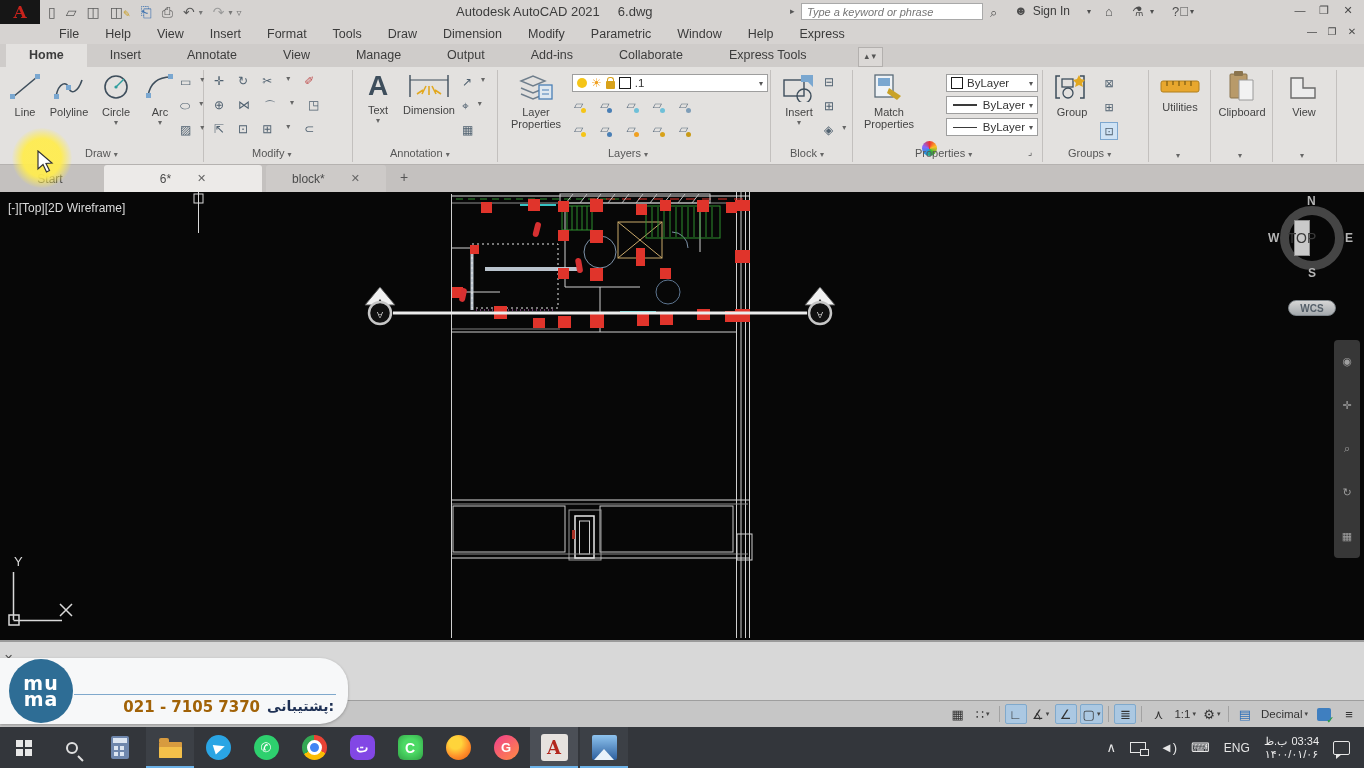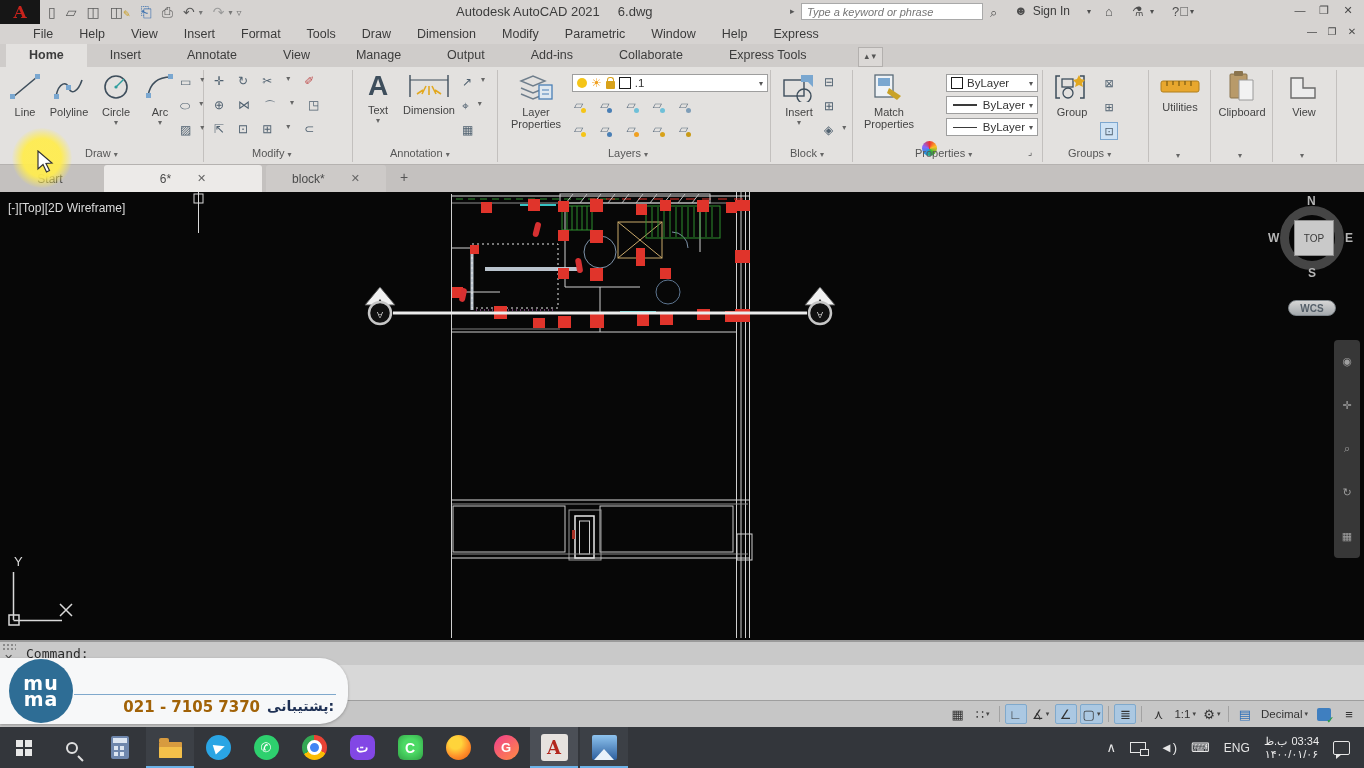--- a/index.html
+++ b/index.html
@@ -17,21 +17,21 @@
   .qat .dd { font-size:8px; color:#777; margin-left:-6px; }
   #title-text { position:absolute; left:456px; top:4px; display:flex; gap:18px; font-size:13px; color:#3c3c3c; }
   #search-arrow { position:absolute; left:790px; top:6px; font-size:9px; color:#555; }
   #search-box { position:absolute; left:801px; top:3px; width:182px; height:17px; background:#fff; border:1px solid #a9a9a9; font:italic 11px "Liberation Sans", sans-serif; color:#8a8a8a; padding:0 5px; }
   .tb-ico { font-size:13px; color:#4e4e4e; }
   #signin { position:absolute; left:1014px; top:3px; display:flex; align-items:center; gap:5px; font-size:12px; color:#3b3b3b; }
   .win-controls { display:flex; gap:0; }
   .win-controls span { width:24px; text-align:center; font-size:11px; color:#4a4a4a; }
 
   
-  #menubar { position:absolute; left:0; top:24px; width:1364px; height:20px; background:#d6d3d1; display:flex; align-items:center; padding-left:20px; }
+  #menubar { position:absolute; left:0; top:24px; width:1364px; height:20px; background:#d6d3d1; display:flex; align-items:center; padding-left:46px; }
   #menubar .mi { padding:0 13px; font-size:12.5px; color:#3b3b3b; }
   #doc-controls { position:absolute; right:2px; top:26px; display:flex; }
   #doc-controls span { width:20px; text-align:center; font-size:10px; color:#4a4a4a; }
 
   
   #ribbon-tabs { position:absolute; left:0; top:44px; width:1364px; height:23px; background:#cfccca; display:flex; align-items:flex-end; padding-left:6px; }
   .rtab { padding:4px 23px 5px; font-size:12.5px; color:#3c3c3c; }
   .rtab.active { background:#e3e1df; font-weight:bold; }
   #ribbon-min { margin-left:28px; font-size:9px; color:#555; padding:3px 6px 5px; border:1px solid #b3b0ae; background:#dbd8d6; }
 
@@ -67,21 +67,21 @@
   .ftab .x { font-size:11px; color:#666; }
   .ftab.active { background:#eceae8; border-radius:3px 3px 0 0; }
   #newtab { position:absolute; left:400px; top:4px; font-size:14px; color:#555; }
 
   
   #canvas { position:absolute; left:0; top:192px; width:1364px; height:448px; background:#070707; }
   #vp-label { position:absolute; left:8px; top:9px; font-size:12px; color:#dcdcdc; }
   #viewcube { position:absolute; left:1276px; top:10px; width:72px; height:72px; }
   #vc-ring { position:absolute; left:4px; top:4px; width:64px; height:64px; border:9px solid #454545; border-radius:50%; }
   .vc-dir { position:absolute; font:bold 12px "Liberation Sans", sans-serif; color:#b5b5b5; }
-  #vc-face { position:absolute; left:18px; top:18px; width:40px; height:36px; background:#c9c9c9; border:1px solid #8f8f8f; display:flex; align-items:center; justify-content:center; font-size:10px; color:#3a3a3a; }
+  #vc-face { position:absolute; left:18px; top:18px; width:16px; height:36px; background:#c9c9c9; border:1px solid #8f8f8f; display:flex; align-items:center; justify-content:center; font-size:14px; color:#3a3a3a; }
   #wcs { position:absolute; left:1288px; top:108px; width:48px; height:16px; background:linear-gradient(#d6d6d6,#a3a8ac); border:1px solid #7e858a; border-radius:8px; font:bold 10px "Liberation Sans", sans-serif; color:#55606a; display:flex; align-items:center; justify-content:center; }
   #navbar-strip { position:absolute; left:1334px; top:148px; width:26px; height:218px; background:rgba(115,115,115,.45); border-radius:4px; display:flex; flex-direction:column; align-items:center; justify-content:space-around; color:#9f9f9f; font-size:11px; }
 
   
   #cmdpanel { position:absolute; left:0; top:640px; width:1364px; height:60px; background:#d8d8d8; border-top:2px solid #9a9a9a; }
   #cmdrow { position:absolute; left:0; top:0; width:1364px; height:23px; background:#c9c9c9; }
   #cmd-text { position:absolute; left:26px; top:4px; font:13px "DejaVu Sans Mono", monospace; color:#2b2b2b; }
   #cmd-grip { position:absolute; left:2px; top:1px; width:14px; height:8px;
     background-image:radial-gradient(#8a8a8a 1px, transparent 1.2px); background-size:4px 4px; }
   #cmd-close { position:absolute; left:4px; top:10px; font-size:11px; color:#4a4a4a; }
@@ -613,24 +613,20 @@
     <div id="navbar-strip">
       <span>◉</span>
       <span>✛</span>
       <span>⌕</span>
       <span>↻</span>
       <span>▦</span>
     </div>
   </div>
 
   <div id="cmdpanel">
-    <div id="cmdrow">
-      <div id="cmd-grip"></div>
-      <span id="cmd-text">Command:</span>
-    </div>
     <span id="cmd-close">✕</span>
   </div>
 
   <div id="watermark">
     <div id="wm-logo">
       <span>mu</span>
       <span>ma</span>
     </div>
     <div id="wm-sep"></div>
     <div id="wm-line2">

